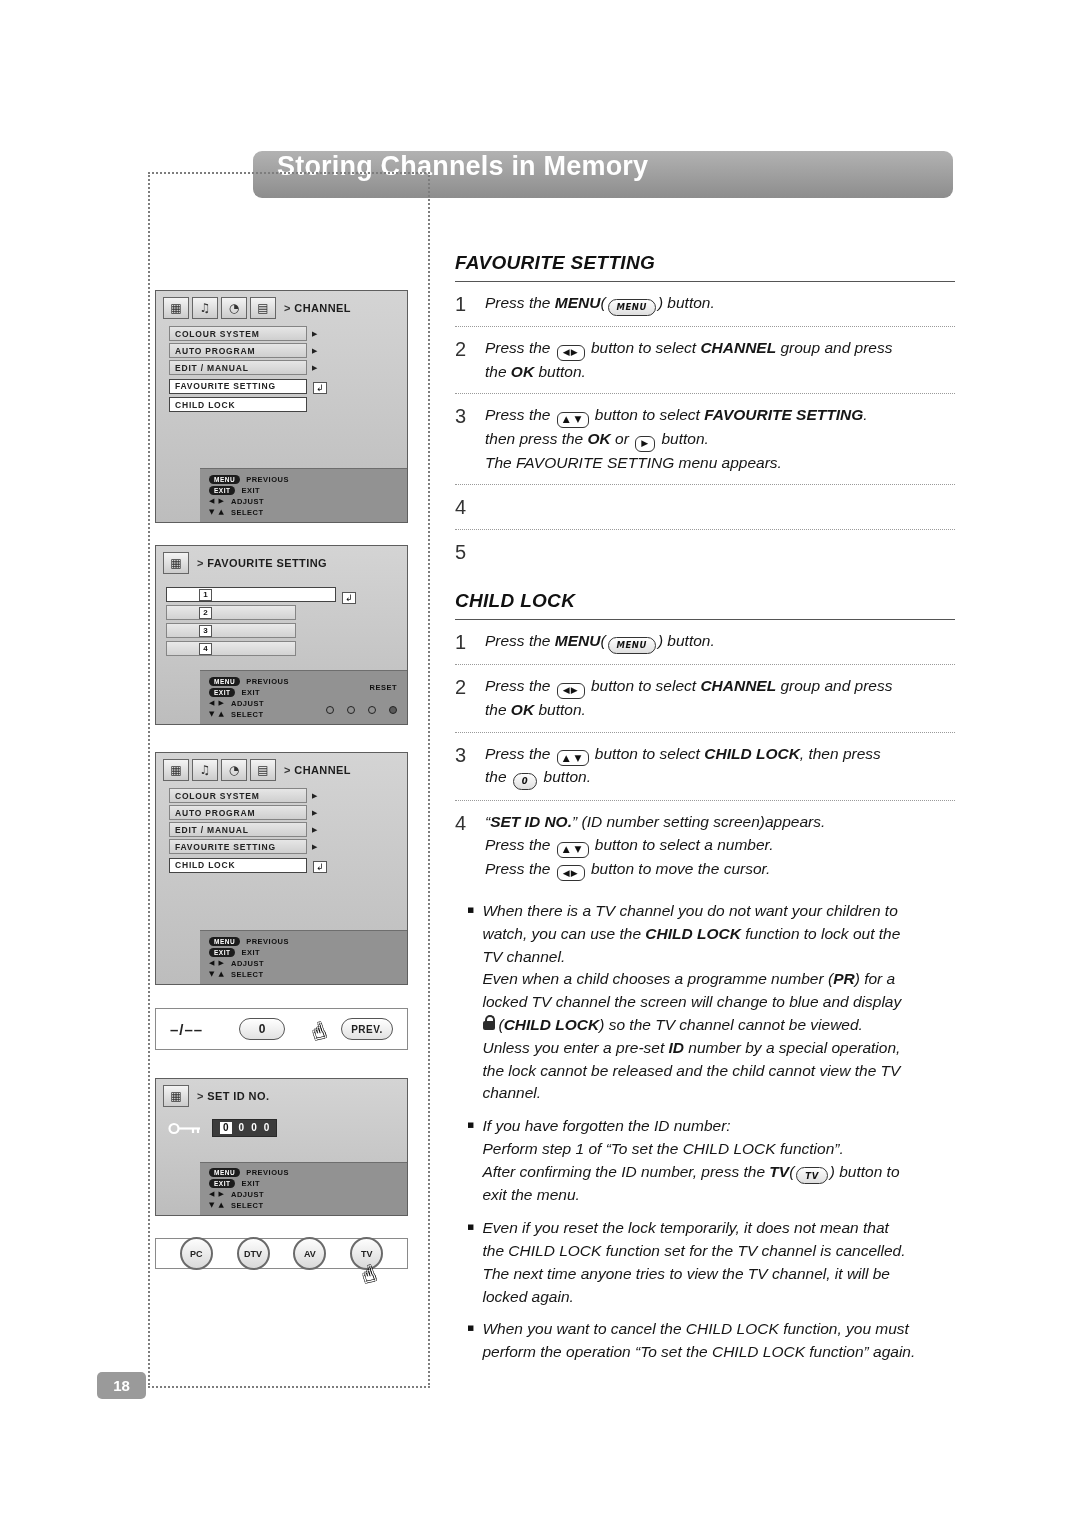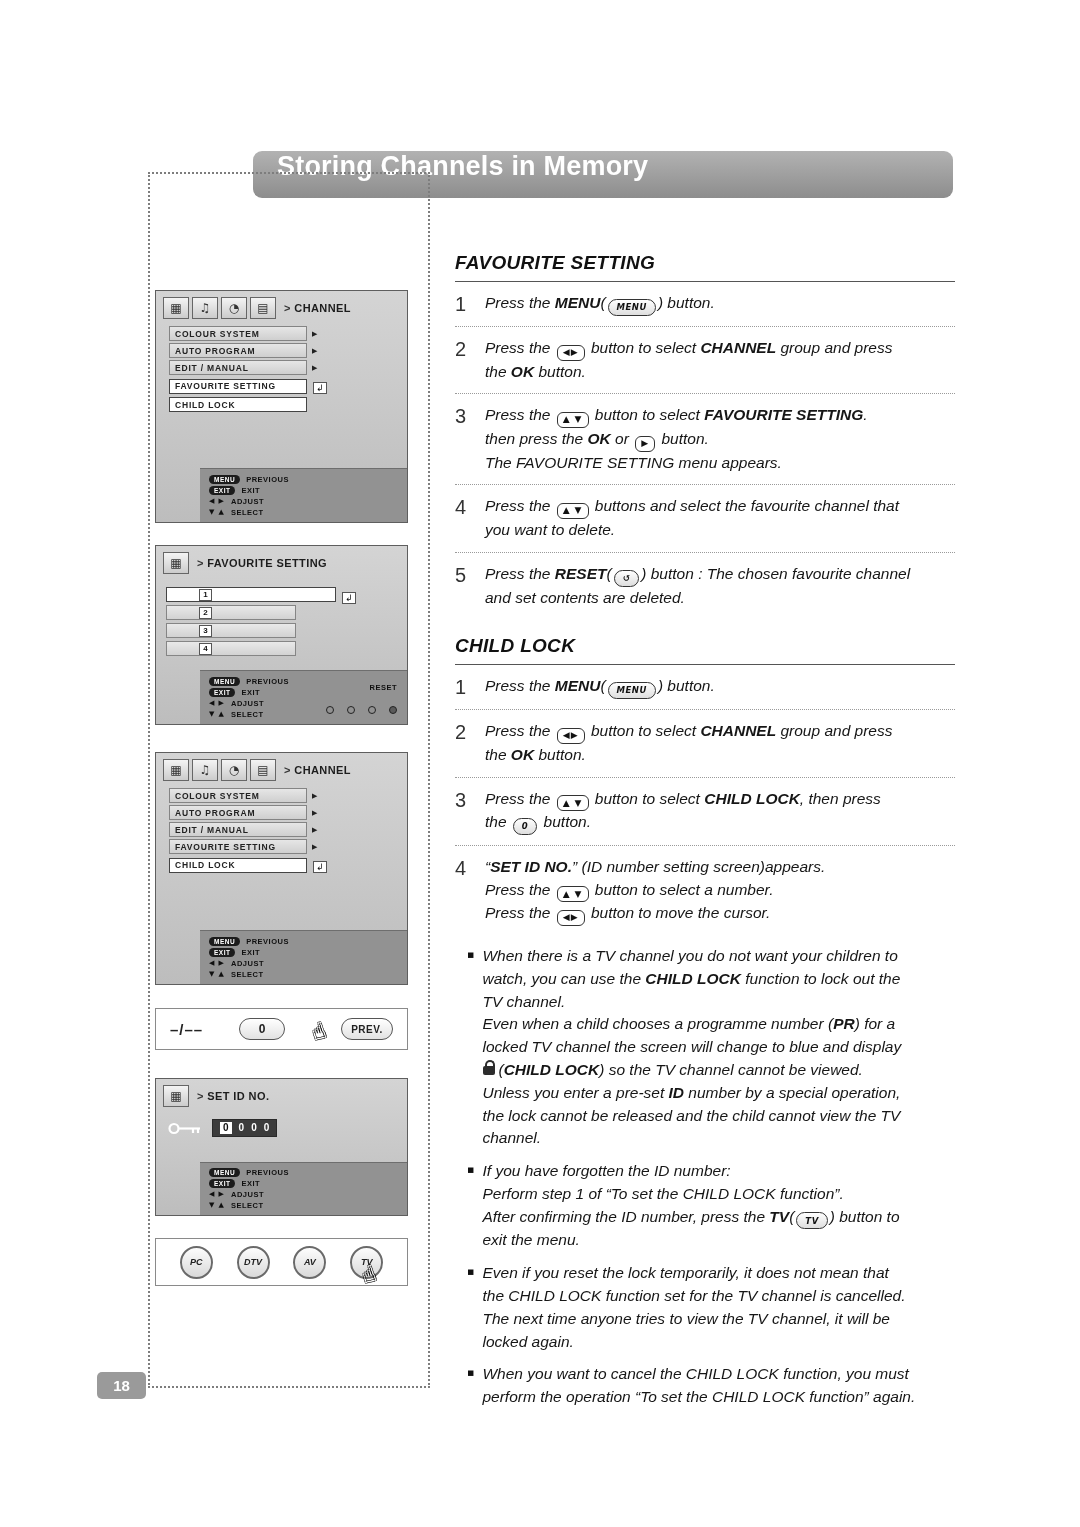--- a/index.html
+++ b/index.html
@@ -110,23 +110,23 @@
   .dash-display { font-size:15px; font-weight:700; color:#222; letter-spacing:1px; }
   .oval {
     border:1.5px solid #555; border-radius:12px; min-width:46px; height:22px;
     display:flex; align-items:center; justify-content:center;
     font-size:12px; font-weight:700; color:#222; background:linear-gradient(#ffffff,#e2e2e2);
   }
   .oval.zero { margin-left:36px; }
   .oval.prev { margin-left:auto; font-size:10px; letter-spacing:.5px; min-width:52px; }
 
   .source-bar {
-    position:absolute; left:155px; top:1238px; width:253px; height:48px;
+    position:absolute; left:155px; top:1238px; width:253px; height:31px;
     background:#fff; border:1px solid #8a8a8a;
-    display:flex; align-items:center; justify-content:space-evenly;font-style:italic;
+    display:flex; align-items:center; justify-content:space-evenly;
   }
   .src-btn {
     width:33px; height:33px; border-radius:50%; border:2px solid #6a6a6a;
     background:linear-gradient(#fdfdfd,#d9d9d9);
     display:flex; align-items:center; justify-content:center;
     font-size:9px; font-weight:700; color:#222;
   }
 
   .hand { position:absolute; display:inline-block; transform:rotate(-18deg); pointer-events:none; }
   .hand::before {
@@ -409,25 +409,23 @@
         <div class="step">
           <div class="step-num">2</div>
           <div class="step-body"><span>Press the </span><span class="seg-keys">◀▶</span><span> button to select </span><span class="seg-b">CHANNEL</span><span> group and press</span><br><span>the </span><span class="seg-b">OK</span><span> button.</span></div>
         </div>
         <div class="step">
           <div class="step-num">3</div>
           <div class="step-body"><span>Press the </span><span class="seg-keys">▲ ▼</span><span> button to select </span><span class="seg-b">FAVOURITE SETTING</span><span>.</span><br><span>then press the </span><span class="seg-b">OK</span><span> or </span><span class="seg-keys">▶</span><span> button.</span><br><span>The FAVOURITE SETTING menu appears.</span></div>
         </div>
         <div class="step">
           <div class="step-num">4</div>
-          <div class="step-body"><span>Press the </span><span class="seg-keys">▲ ▼</span><span> buttons and select the favourite channel that</span><br><span>you want to delete.</span></div>
         </div>
         <div class="step">
           <div class="step-num">5</div>
-          <div class="step-body"><span>Press the </span><span class="seg-b">RESET</span><span>(</span><span class="seg-pill">↺</span><span>) button : The chosen favourite channel</span><br><span>and set contents are deleted.</span></div>
         </div>
       </div>
     </section>
 
     <section>
       <h2 class="sec-head">CHILD LOCK</h2>
       <div class="steps">
         <div class="step">
           <div class="step-num">1</div>
           <div class="step-body"><span>Press the </span><span class="seg-b">MENU</span><span>(</span><span class="seg-pill">MENU</span><span>) button.</span></div>

